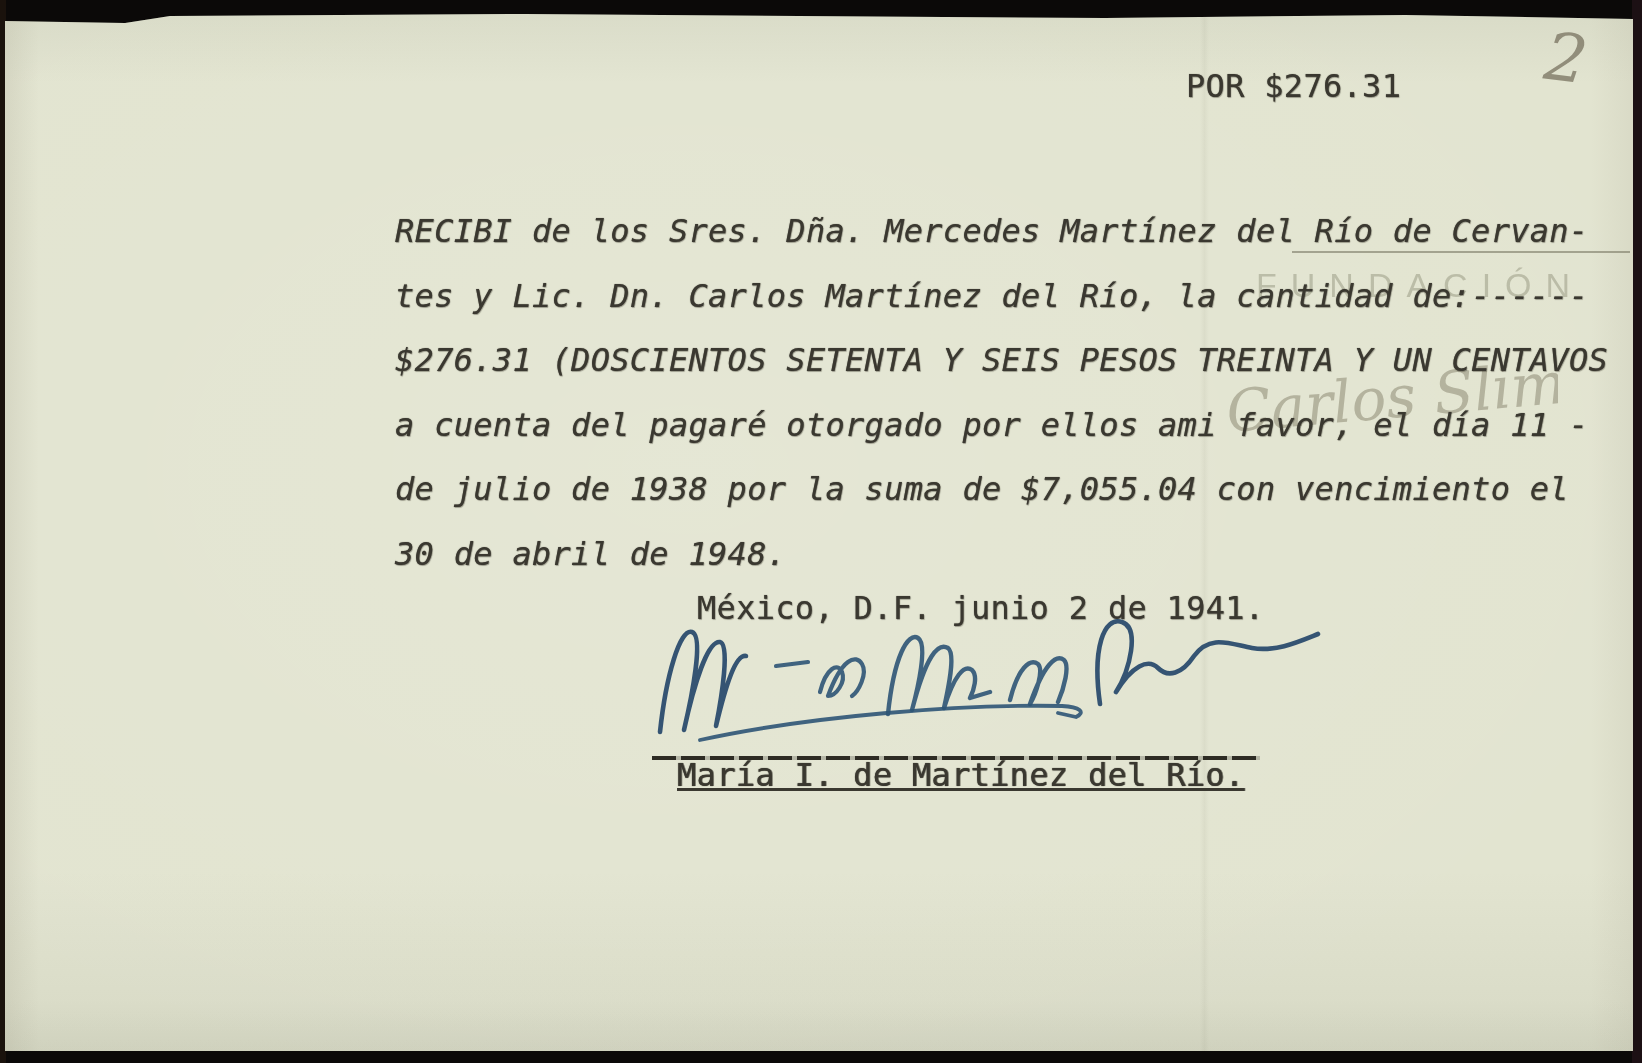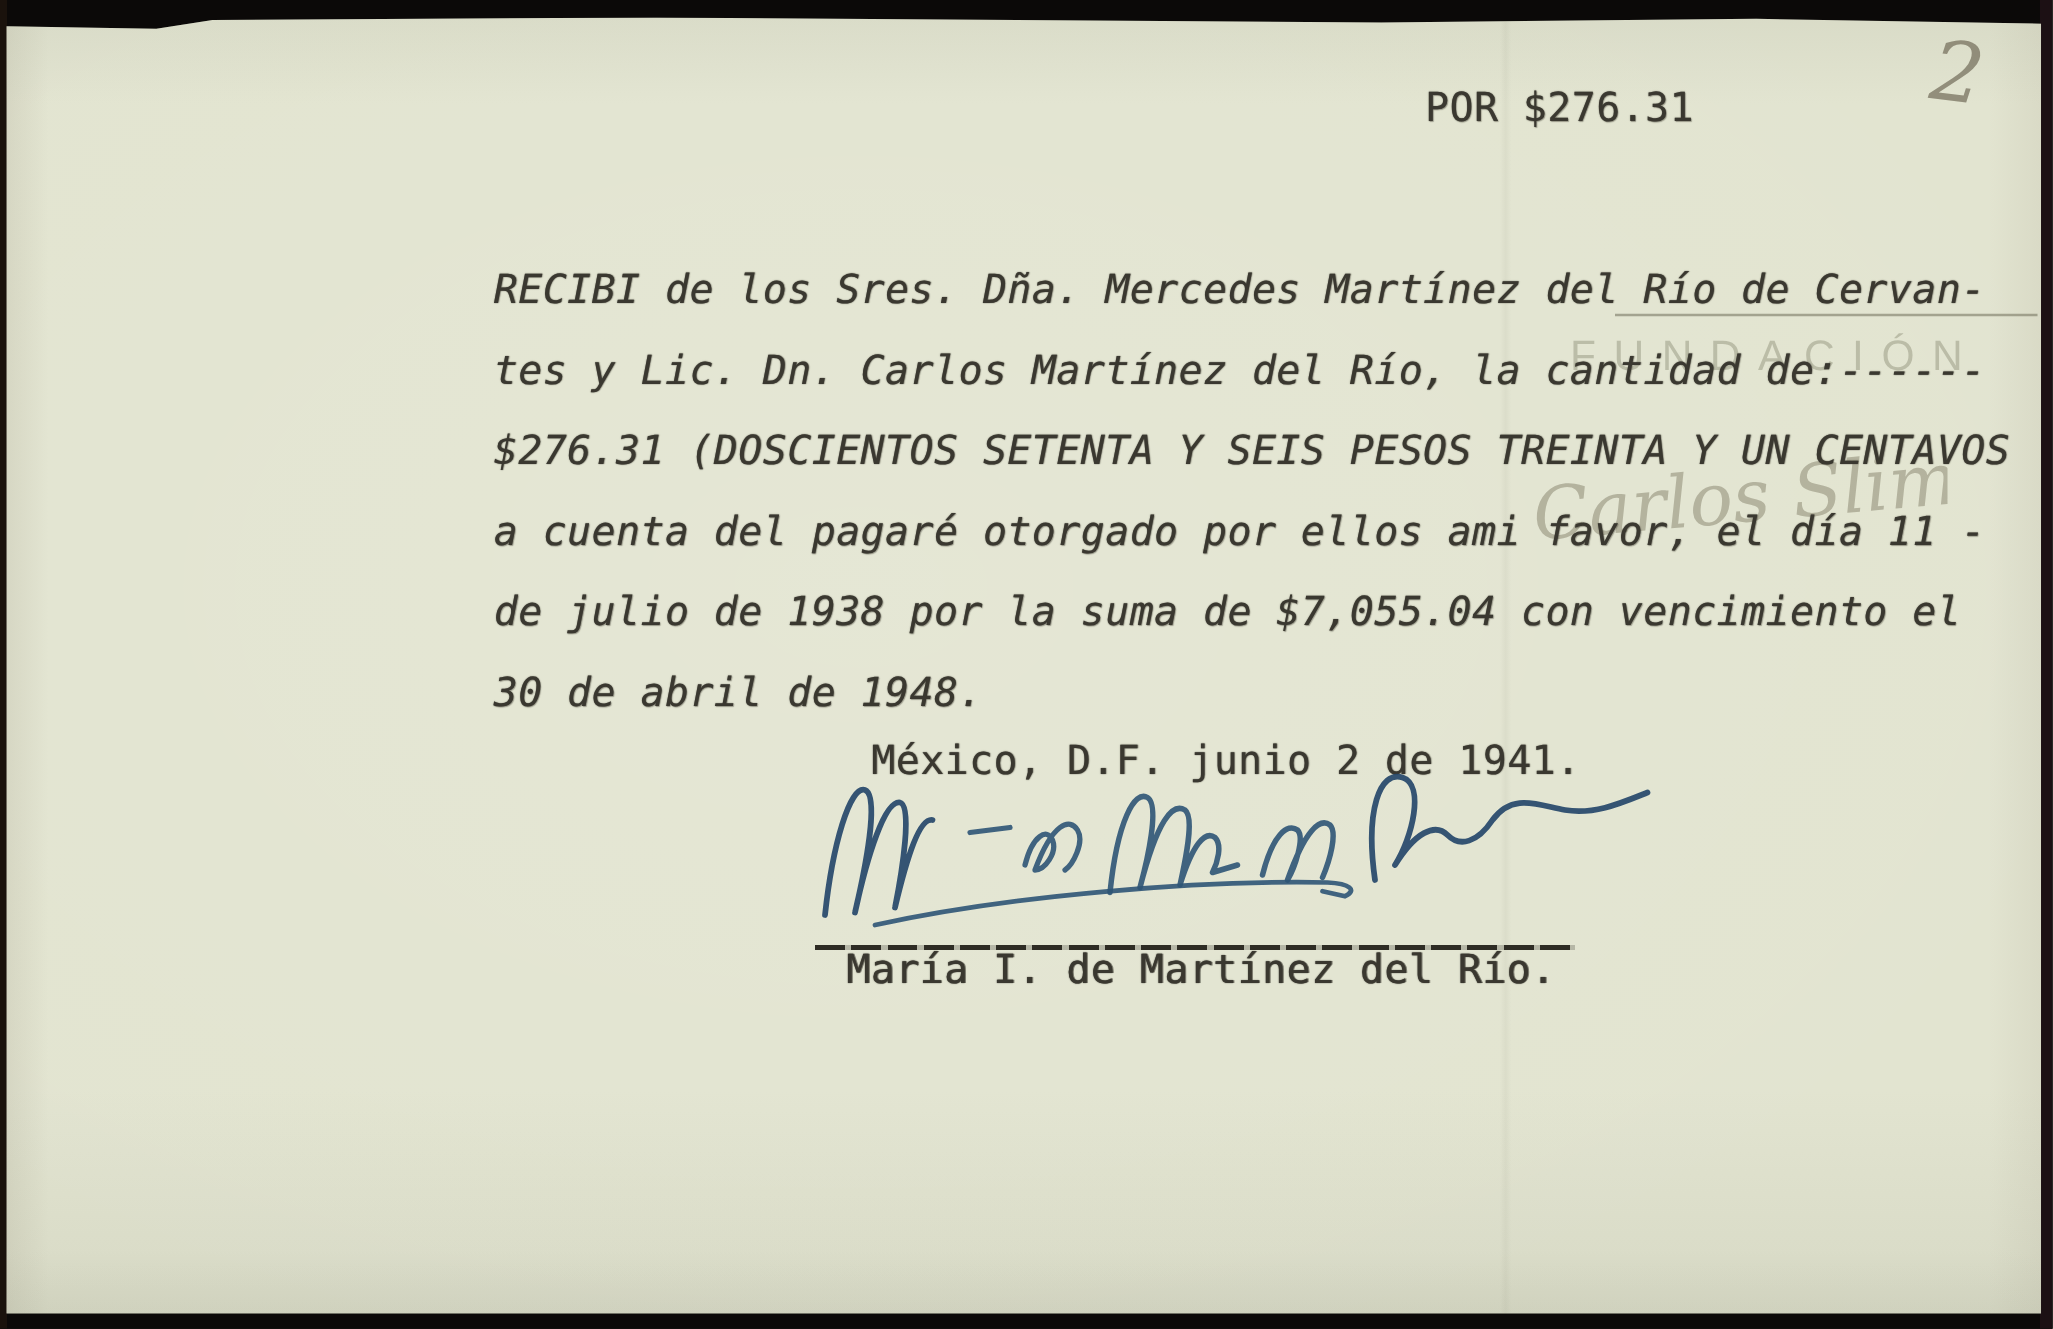--- a/index.html
+++ b/index.html
@@ -31,26 +31,26 @@
     letter-spacing:14px;color:rgba(112,110,88,0.34);white-space:nowrap;text-align:right;}
   .wm-script{left:1218px;top:344px;}
   .wm-script text{font-family:"DejaVu Serif",serif;font-style:italic;font-size:58px;
     fill:rgba(122,118,96,0.45);}
   .page-num{left:1545px;top:20px;font-family:"DejaVu Serif",serif;font-style:italic;
     font-size:66px;color:rgba(132,127,108,0.85);transform:rotate(7deg);}
 
   
   .typed{color:#3a3830;text-shadow:0 0 1px rgba(56,54,44,0.75),0.7px 0.5px 0.8px rgba(56,54,44,0.35);
     font-size:32px;letter-spacing:0.3px;white-space:pre;}
-  .amount{left:1140px;top:70px;line-height:1;}
+  .amount{left:1186px;top:70px;line-height:1;}
   .body{left:395px;top:199px;line-height:64.5px;font-style:italic;}
   .dateline{left:697px;top:592px;line-height:1;}
   .sig-rule{left:652px;top:756px;width:608px;height:4px;
     background:repeating-linear-gradient(90deg,#2e2c24 0 24px,rgba(46,44,36,0.25) 24px 29px);}
-  .sig-name{left:677px;top:759px;line-height:1;text-shadow:0 0 1px rgba(40,38,30,0.9),1px 0 0.5px rgba(40,38,30,0.5);}
+  .sig-name{left:677px;top:759px;line-height:1;text-shadow:0 0 1px rgba(40,38,30,0.9),1px 0 0.5px rgba(40,38,30,0.5);text-decoration:underline;}
 
   .signature{left:630px;top:592px;}
   .signature path{fill:none;stroke-linecap:round;stroke-linejoin:round;}
 </style>
 </head>
 <body>
 
 <div class="scan">
   <div class="paper"></div>
 

